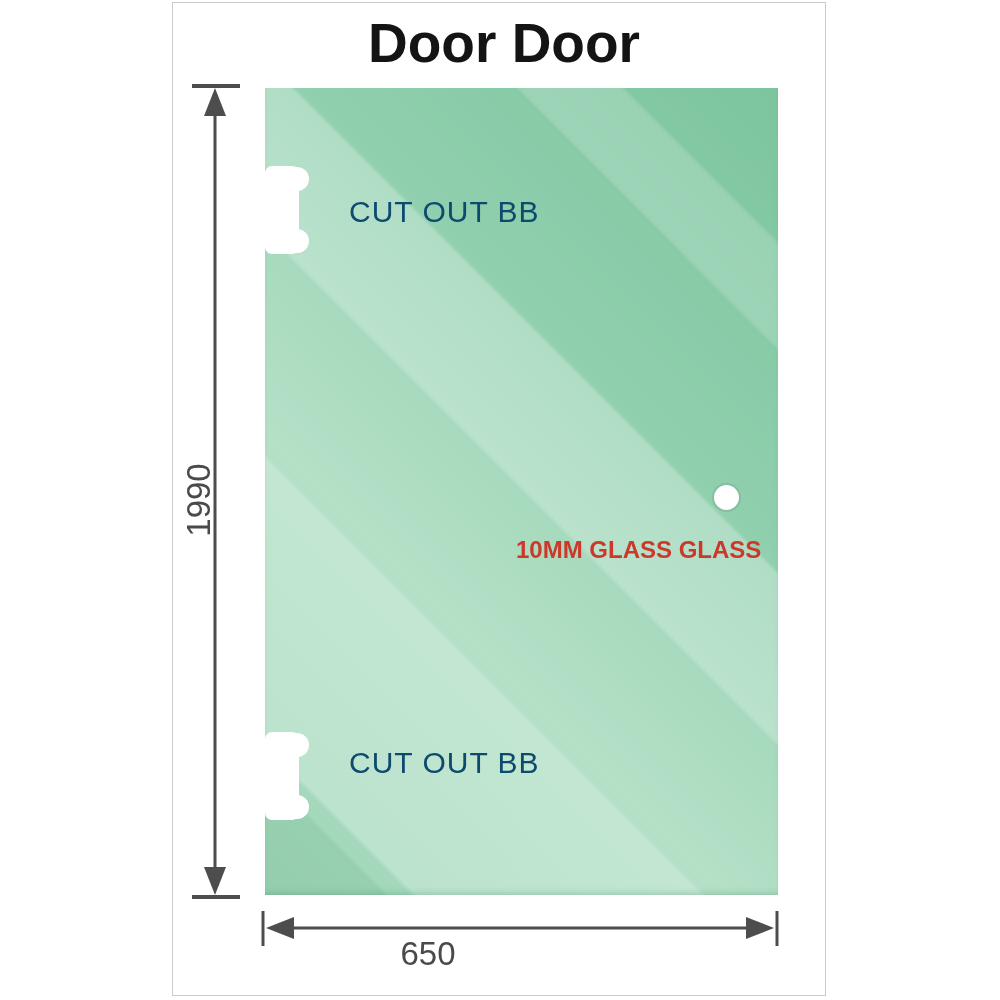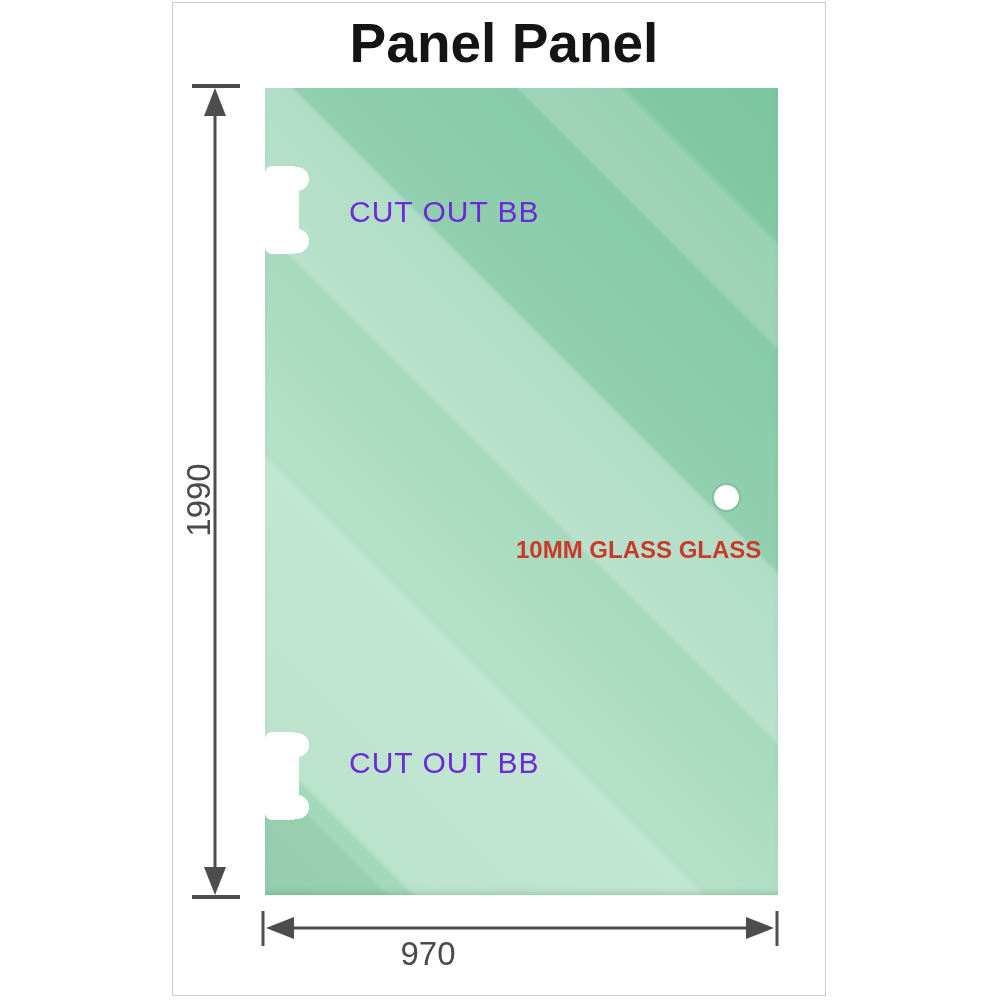--- a/index.html
+++ b/index.html
@@ -70,21 +70,21 @@
     border-radius: 50%;
     background: #ffffff;
     box-shadow: 0 0 0 2px rgba(121,180,150,0.6);
   }
   .cutout-label {
     position: absolute;
     left: 349px;
     font-size: 30px;
     letter-spacing: 1px;
     line-height: 1.05;
-    color: #6d28d9;
+    color: #0c4a6e;
     white-space: nowrap;
   }
   .cutout-label-top { top: 196px; }
   .cutout-label-bottom { top: 747px; }
   .hole-label {
     position: absolute;
     left: 516px;
     top: 536px;
     font-size: 24px;
     font-weight: 700;
@@ -115,21 +115,21 @@
     width: 1000px;
     height: 1000px;
     pointer-events: none;
   }
 </style>
 </head>
 <body>
 
 <div class="frame"></div>
 
-<div class="title">Panel Panel</div>
+<div class="title">Door Door</div>
 
 <div class="glass"></div>
 
 <svg class="cutout cutout-top" viewBox="0 0 46 88">
   <rect x="0" y="0" width="34" height="88" rx="7" fill="#ffffff"></rect>
   <circle cx="32" cy="13" r="12" fill="#ffffff"></circle>
   <circle cx="32" cy="75" r="12" fill="#ffffff"></circle>
 </svg>
 <svg class="cutout cutout-bottom" viewBox="0 0 46 88">
   <rect x="0" y="0" width="34" height="88" rx="7" fill="#ffffff"></rect>
@@ -154,13 +154,13 @@
   <g stroke="#4d4d4d" fill="#4d4d4d">
     <line x1="280" y1="928" x2="762" y2="928" stroke-width="3" fill="none"></line>
     <line x1="263" y1="911" x2="263" y2="946" stroke-width="3" fill="none"></line>
     <line x1="777" y1="911" x2="777" y2="946" stroke-width="3" fill="none"></line>
     <polygon points="266,928 294,917 294,939" stroke="none"></polygon>
     <polygon points="774,928 746,917 746,939" stroke="none"></polygon>
   </g>
 </svg>
 
 <div class="dim-label height-label">1990</div>
-<div class="dim-label width-label">970</div>
+<div class="dim-label width-label">650</div>
 
 </body></html>

